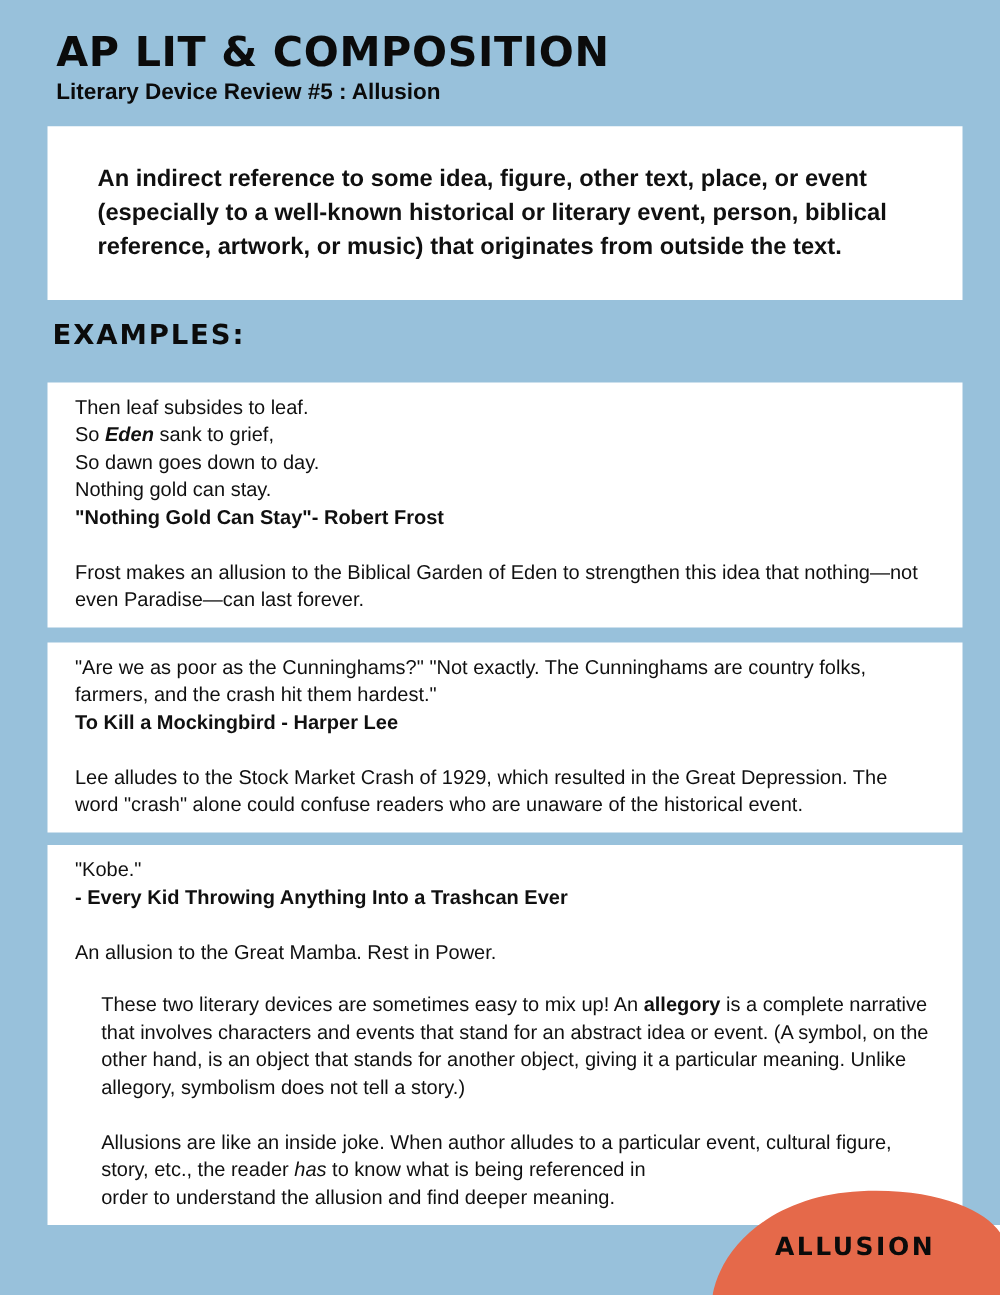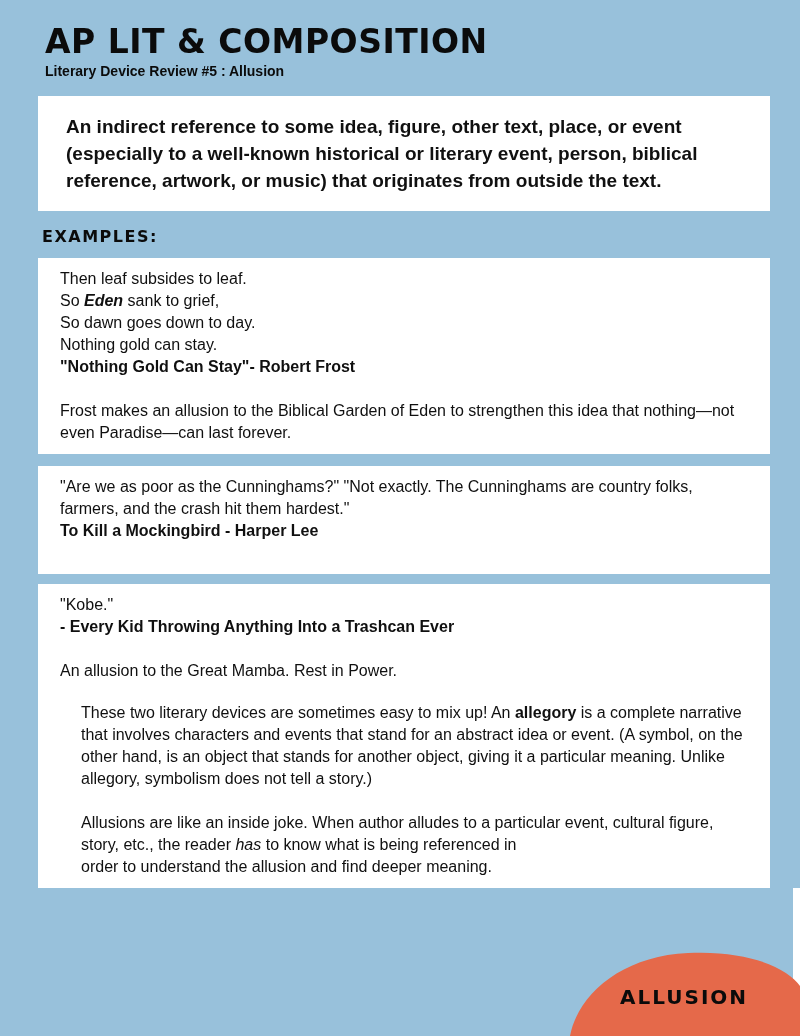--- a/index.html
+++ b/index.html
@@ -11,39 +11,39 @@
     box-sizing:border-box;
   }
   .title {
     margin:0; padding:24px 0 0 45px;
     font-family:"DejaVu Sans", sans-serif;
     font-size:33px; font-weight:bold; letter-spacing:0.5px;
     line-height:1.1; color:#0b0b0b;
   }
   .subtitle {
     margin:3px 0 0 45px;
-    font-size:14px; font-weight:bold; color:#0b0b0b; line-height:1.2;
+    font-size:18px; font-weight:bold; color:#0b0b0b; line-height:1.2;
   }
   .card {
     width:732px; margin-left:38px; background:#ffffff;
     box-sizing:border-box; padding:10px 22px;
     font-size:16px; line-height:22px;
   }
   .definition-card {
     margin-top:16px; padding:13px 24px;
     font-size:19px; font-weight:bold; line-height:27px;
   }
-  .definition-card p { margin:4px; }
+  .definition-card p { margin:16px; }
   .section-heading {
     margin:16px 0 6px 42px;
     font-family:"DejaVu Sans", sans-serif;
-    font-size:16px; font-weight:bold; letter-spacing:1.5px;
+    font-size:22px; font-weight:bold; letter-spacing:1.5px;
     color:#0b0b0b; line-height:1.2;
   }
-  .example-card { margin-top:12px; }
+  .example-card { margin-top:24px; }
   .example-card.second { margin-top:12px; }
   .example-card.third { margin-top:10px; }
   .comparison-card { margin-top:0;padding-left:43px; }
   .ln { margin:0; }
   .bold { font-weight:bold; }
   .bi { font-weight:bold; font-style:italic; }
   .attr { font-weight:bold; margin:0 0 22px 0; }
   .para-gap { margin:0 0 22px 0; }
   .edge-sliver {
     position:absolute; right:0; top:805; width:7px; height:200px;
@@ -79,20 +79,21 @@
     <p class="ln"><span>So </span><span class="bi">Eden</span><span> sank to grief,</span></p>
     <p class="ln">So dawn goes down to day.</p>
     <p class="ln">Nothing gold can stay.</p>
     <p class="ln attr">"Nothing Gold Can Stay"- Robert Frost</p>
     <p class="ln">Frost makes an allusion to the Biblical Garden of Eden to strengthen this idea that nothing—not even Paradise—can last forever.</p>
   </div>
 
   <div class="card example-card second">
     <p class="ln">"Are we as poor as the Cunninghams?" "Not exactly. The Cunninghams are country folks, farmers, and the crash hit them hardest."</p>
     <p class="ln attr">To Kill a Mockingbird - Harper Lee</p>
+    <p class="ln">Lee alludes to the Stock Market Crash of 1929, which resulted in the Great Depression. The word "crash" alone could confuse readers who are unaware of the historical event.</p>
   </div>
 
   <div class="card example-card third">
     <p class="ln">"Kobe."</p>
     <p class="ln attr">- Every Kid Throwing Anything Into a Trashcan Ever</p>
     <p class="ln">An allusion to the Great Mamba. Rest in Power.</p>
   </div>
 
 
   <div class="card comparison-card">

